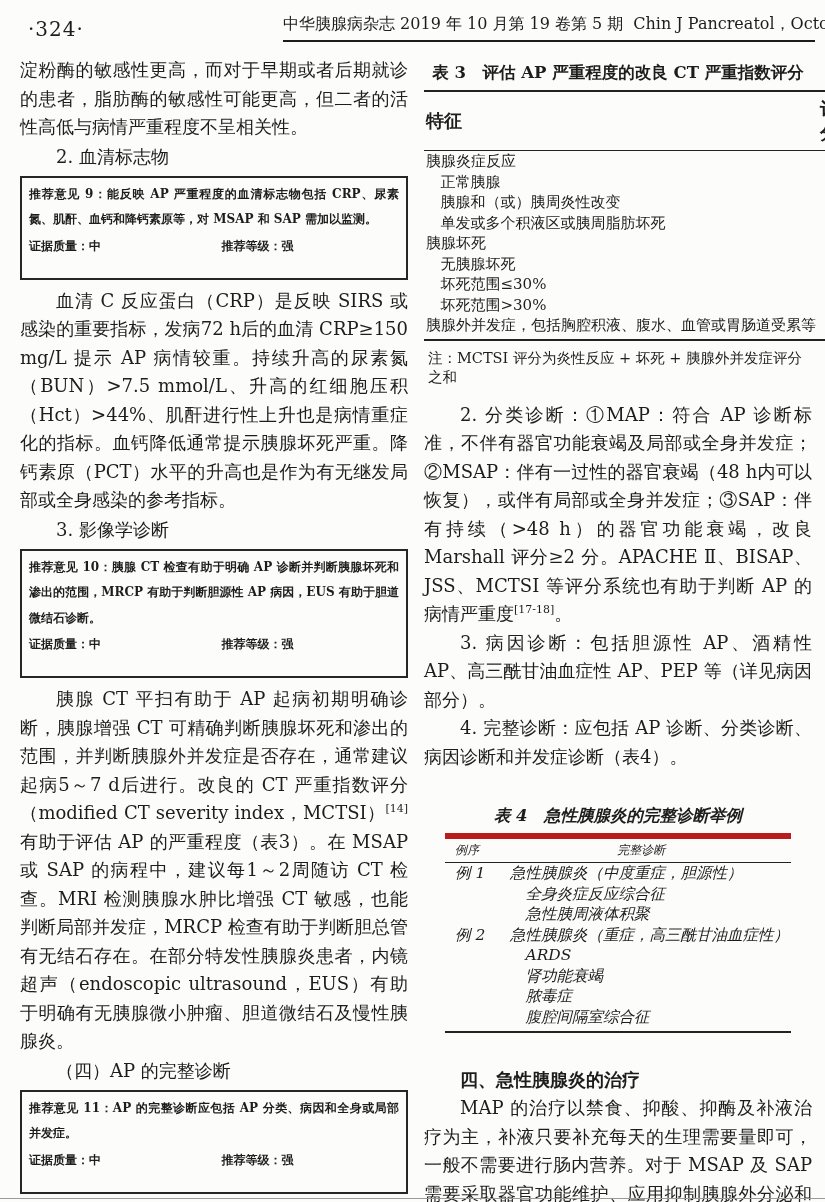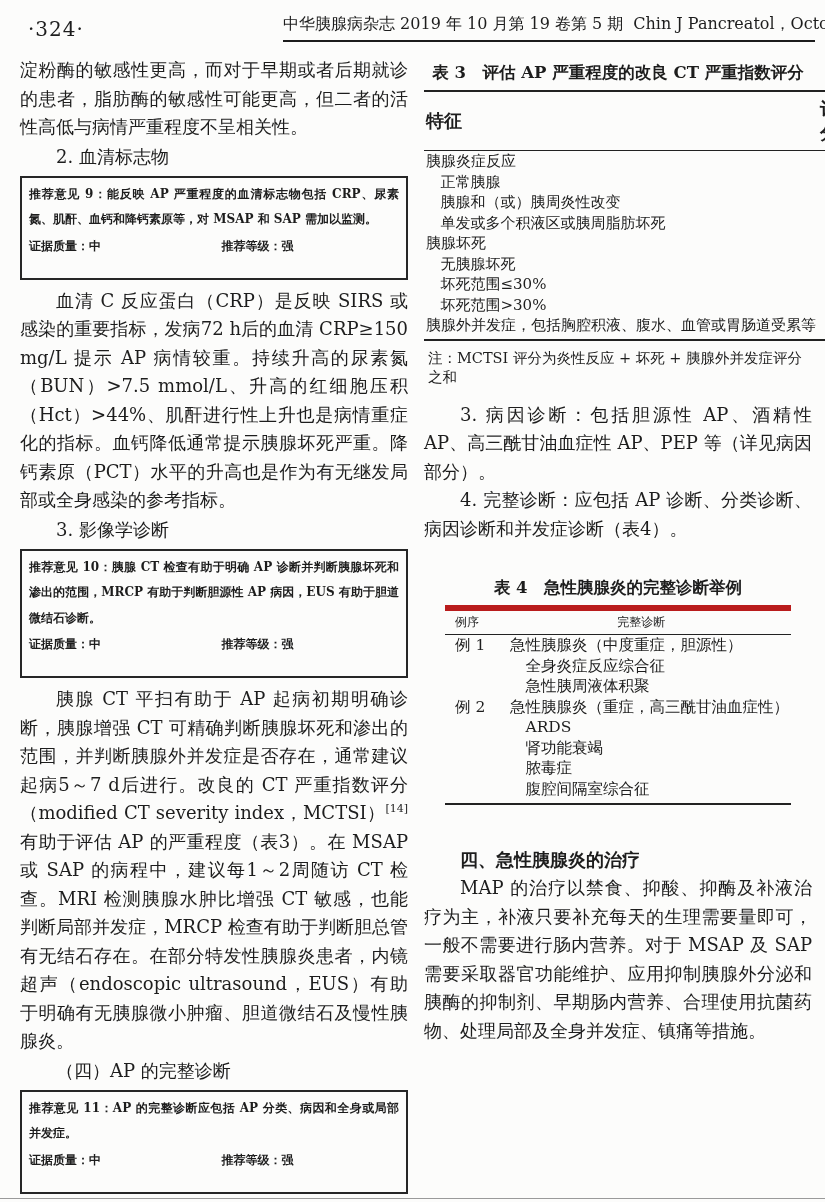--- a/index.html
+++ b/index.html
@@ -59,21 +59,21 @@
     font-weight:bold;text-align:left;
     border-top:2px solid #222;border-bottom:1.4px solid #222;
     padding:5px 2px 5px 2px;font-size:18px;
   }
   .t3 th.score, .t3 td.score{text-align:right;width:34px;padding-right:6px;}
   .t3 td{padding:0 2px;line-height:20.5px;white-space:nowrap;}
   .t3 tr.sub td.feat{padding-left:1.1em;}
   .t3 tr.last td{border-bottom:2px solid #222;padding-bottom:3px;}
   .t3-note{font-size:14.5px;margin:8px 0 0 4px;line-height:19px;}
 
-  .t4wrap{width:346px;margin:10px auto 16px auto;}
+  .t4wrap{width:346px;margin:10px auto 8px auto;font-style:italic;}
   .t4{font-size:15.5px;}
   .t4 th{
     font-weight:normal;
     border-top:6px solid #b91c1c;border-bottom:1.4px solid #222;
     padding:3px 2px;font-size:12px;
   }
   .t4 th.case{text-align:left;width:62px;padding-left:10px;}
   .t4 th.diag{text-align:center;}
   .t4 td{padding:0 2px;line-height:20.5px;vertical-align:top;white-space:nowrap;}
   .t4 td.case{padding-left:10px;}
@@ -180,20 +180,21 @@
             </tr>
           <tr class="last">
               <td class="feat">胰腺外并发症，包括胸腔积液、腹水、血管或胃肠道受累等</td>
               <td class="score">2</td>
             </tr>
         </tbody>
       </table>
       <div class="t3-note">注：MCTSI 评分为炎性反应 + 坏死 + 胰腺外并发症评分之和</div>
 
       <div class="gap-m"></div>
+      <p class="body ind"><span>2. 分类诊断：①MAP：符合 AP 诊断标准，不伴有器官功能衰竭及局部或全身并发症；②MSAP：伴有一过性的器官衰竭（48 h内可以恢复），或伴有局部或全身并发症；③SAP：伴有持续（&gt;48 h）的器官功能衰竭，改良 Marshall 评分≥2 分。APACHE Ⅱ、BISAP、JSS、MCTSI 等评分系统也有助于判断 AP 的病情严重度</span><sup>[17-18]</sup><span>。</span></p>
       <p class="body ind">3. 病因诊断：包括胆源性 AP、酒精性 AP、高三酰甘油血症性 AP、PEP 等（详见病因部分）。</p>
       <p class="body ind">4. 完整诊断：应包括 AP 诊断、分类诊断、病因诊断和并发症诊断（表4）。</p>
 
       <div class="gap-l"></div>
       <div class="t4wrap">
         <div class="tbl-title">表 4　急性胰腺炎的完整诊断举例</div>
         <table class="t4">
           <thead>
             <tr>
               <th class="case">例序</th>

